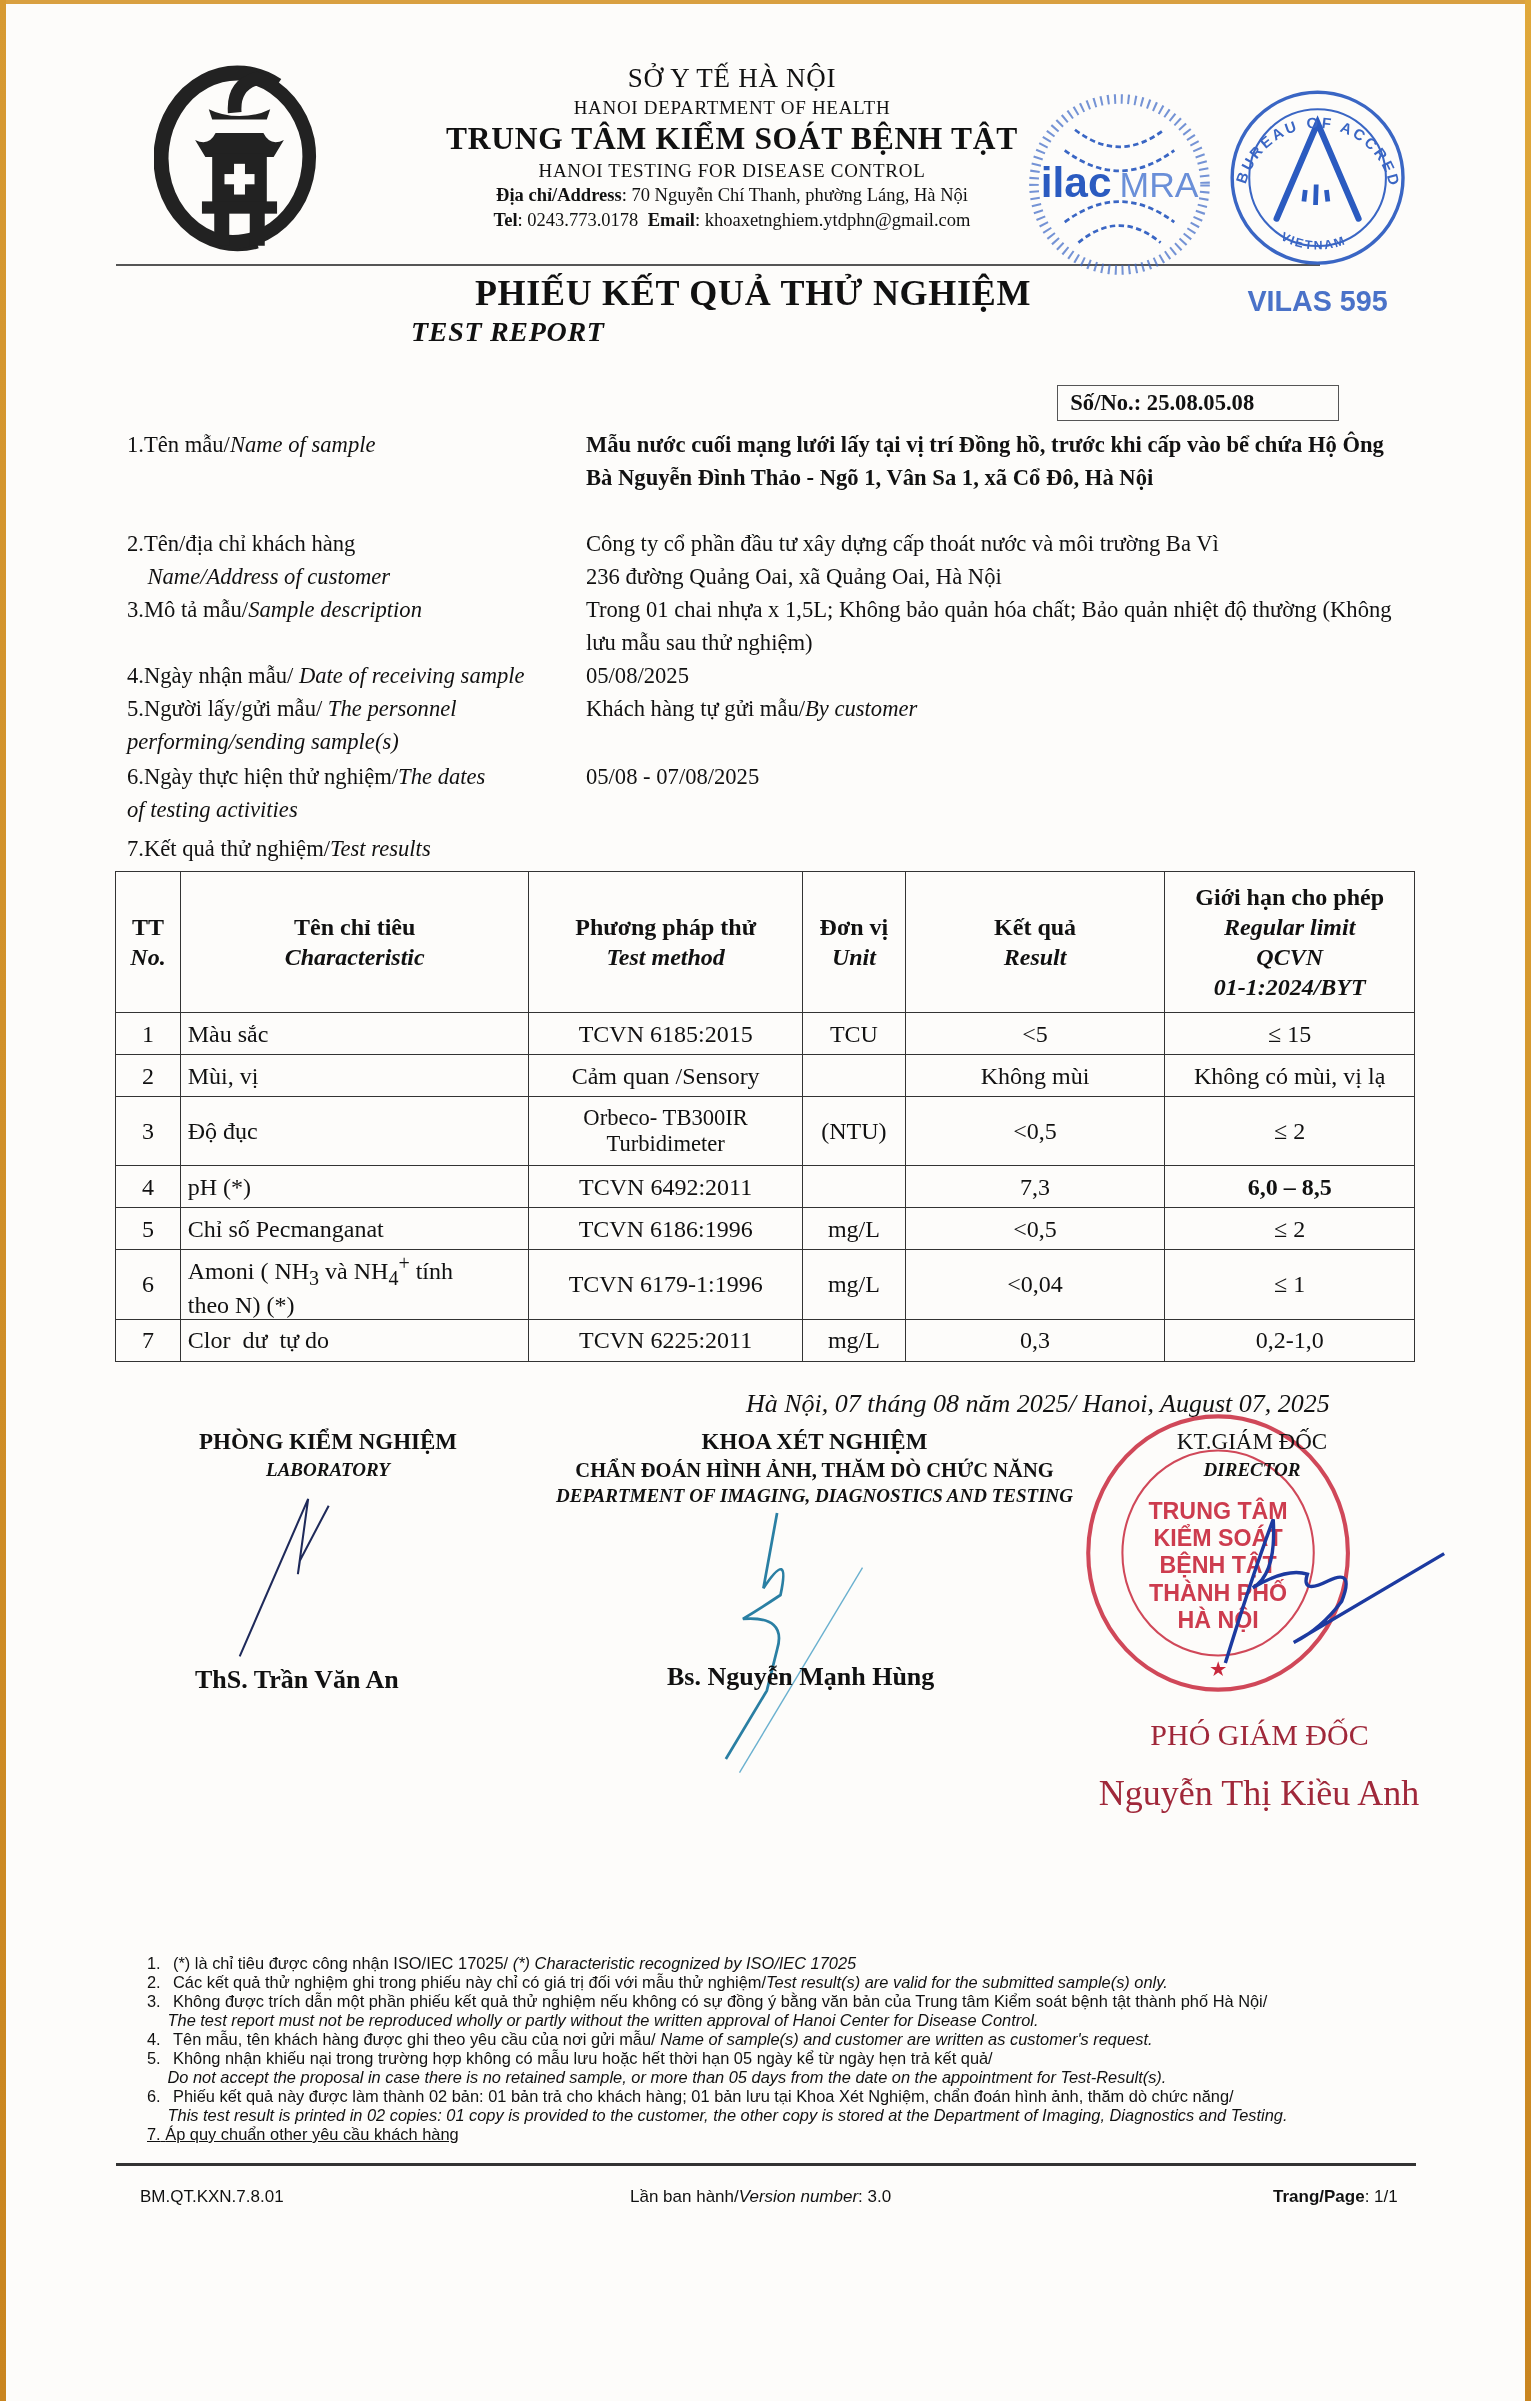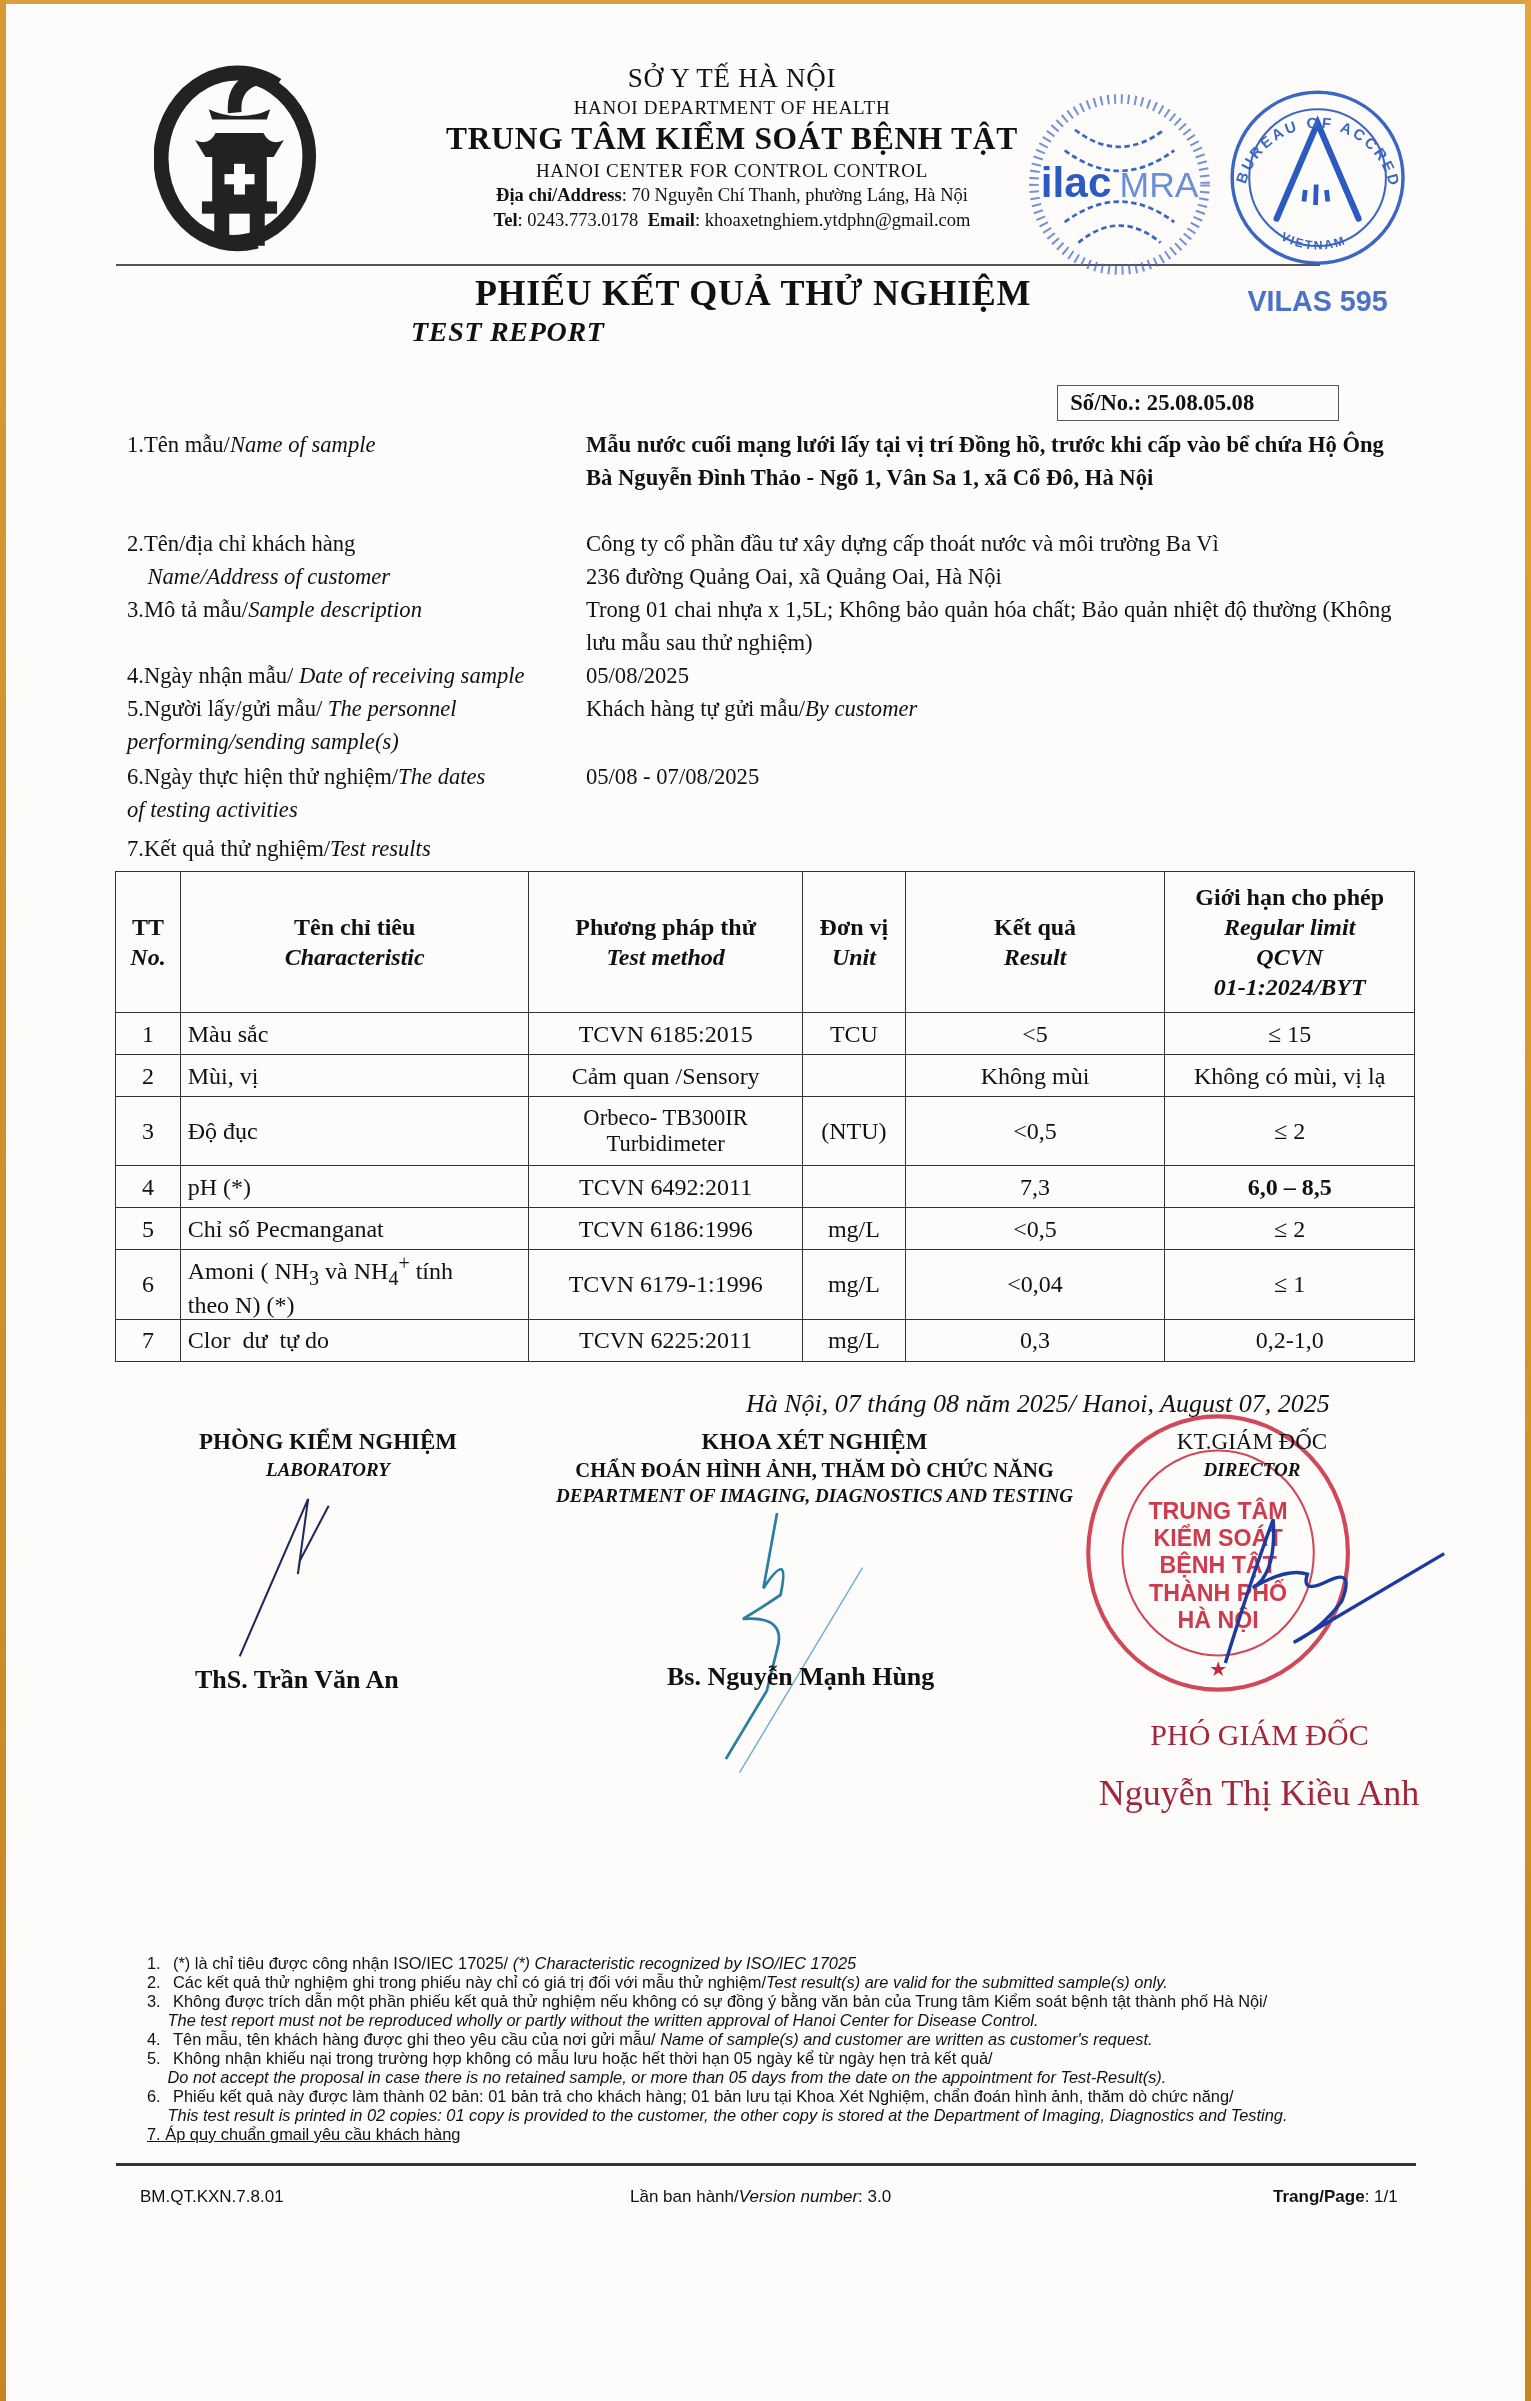--- a/index.html
+++ b/index.html
@@ -99,21 +99,21 @@
   <rect x="103" y="170" width="44" height="15" fill="#fdfcfa"></rect>
   <rect x="70" y="210" width="110" height="18" fill="#222"></rect>
   <rect x="88" y="225" width="22" height="50" fill="#222"></rect>
   <rect x="140" y="225" width="22" height="50" fill="#222"></rect>
 </svg>
 
 <div class="header-text">
   <div class="hdr-1">SỞ Y TẾ HÀ NỘI</div>
   <div class="hdr-2">HANOI DEPARTMENT OF HEALTH</div>
   <div class="hdr-3">TRUNG TÂM KIỂM SOÁT BỆNH TẬT</div>
-  <div class="hdr-4">HANOI CENTER FOR CONTROL CONTROL</div>
+  <div class="hdr-4">HANOI TESTING FOR DISEASE CONTROL</div>
   <div class="hdr-5"><b>Địa chỉ/Address</b><span>: 70 Nguyễn Chí Thanh, phường Láng, Hà Nội</span></div>
   <div class="hdr-6"><b>Tel</b><span>: 0243.773.0178</span>&nbsp; <b>Email</b><span>: khoaxetnghiem.ytdphn@gmail.com</span></div>
 </div>
 <div class="header-rule"></div>
 
 <svg class="ilac" viewBox="0 0 270 320">
   <circle cx="135" cy="160" r="125" fill="none" stroke="#3a66c4" stroke-width="14" stroke-dasharray="3 7" opacity="0.7"></circle>
   <path d="M70 80 Q135 130 200 80" fill="none" stroke="#3a66c4" stroke-width="4" stroke-dasharray="8 5"></path>
   <path d="M55 110 Q135 170 215 110" fill="none" stroke="#3a66c4" stroke-width="4" stroke-dasharray="8 5"></path>
   <path d="M55 215 Q135 155 215 215" fill="none" stroke="#3a66c4" stroke-width="4" stroke-dasharray="8 5"></path>
@@ -308,20 +308,20 @@
 <div class="notes">
   <div class="note"><span class="num">1.</span><span>(*) là chỉ tiêu được công nhận ISO/IEC 17025/ </span><span class="it">(*) Characteristic recognized by ISO/IEC 17025</span></div>
   <div class="note"><span class="num">2.</span><span>Các kết quả thử nghiệm ghi trong phiếu này chỉ có giá trị đối với mẫu thử nghiệm/</span><span class="it">Test result(s) are valid for the submitted sample(s) only.</span></div>
   <div class="note"><span class="num">3.</span><span>Không được trích dẫn một phần phiếu kết quả thử nghiệm nếu không có sự đồng ý bằng văn bản của Trung tâm Kiểm soát bệnh tật thành phố Hà Nội/</span></div>
   <div class="note-en">The test report must not be reproduced wholly or partly without the written approval of Hanoi Center for Disease Control.</div>
   <div class="note"><span class="num">4.</span><span>Tên mẫu, tên khách hàng được ghi theo yêu cầu của nơi gửi mẫu/ </span><span class="it">Name of sample(s) and customer are written as customer's request.</span></div>
   <div class="note"><span class="num">5.</span><span>Không nhận khiếu nại trong trường hợp không có mẫu lưu hoặc hết thời hạn 05 ngày kể từ ngày hẹn trả kết quả/</span></div>
   <div class="note-en">Do not accept the proposal in case there is no retained sample, or more than 05 days from the date on the appointment for Test-Result(s).</div>
   <div class="note"><span class="num">6.</span><span>Phiếu kết quả này được làm thành 02 bản: 01 bản trả cho khách hàng; 01 bản lưu tại Khoa Xét Nghiệm, chẩn đoán hình ảnh, thăm dò chức năng/</span></div>
   <div class="note-en">This test result is printed in 02 copies: 01 copy is provided to the customer, the other copy is stored at the Department of Imaging, Diagnostics and Testing.</div>
-  <div class="note note-7"><span>7.</span> <span>Áp quy chuẩn gmail yêu cầu khách hàng</span></div>
+  <div class="note note-7"><span>7.</span> <span>Áp quy chuẩn other yêu cầu khách hàng</span></div>
 </div>
 
 <div class="footer-rule"></div>
 <div class="footer f-left">BM.QT.KXN.7.8.01</div>
 <div class="footer f-center"><span>Lần ban hành/</span><span class="it">Version number</span><span>: 3.0</span></div>
 <div class="footer f-right"><b>Trang/Page</b><span>: 1/1</span></div>
 
 
 </body></html>

